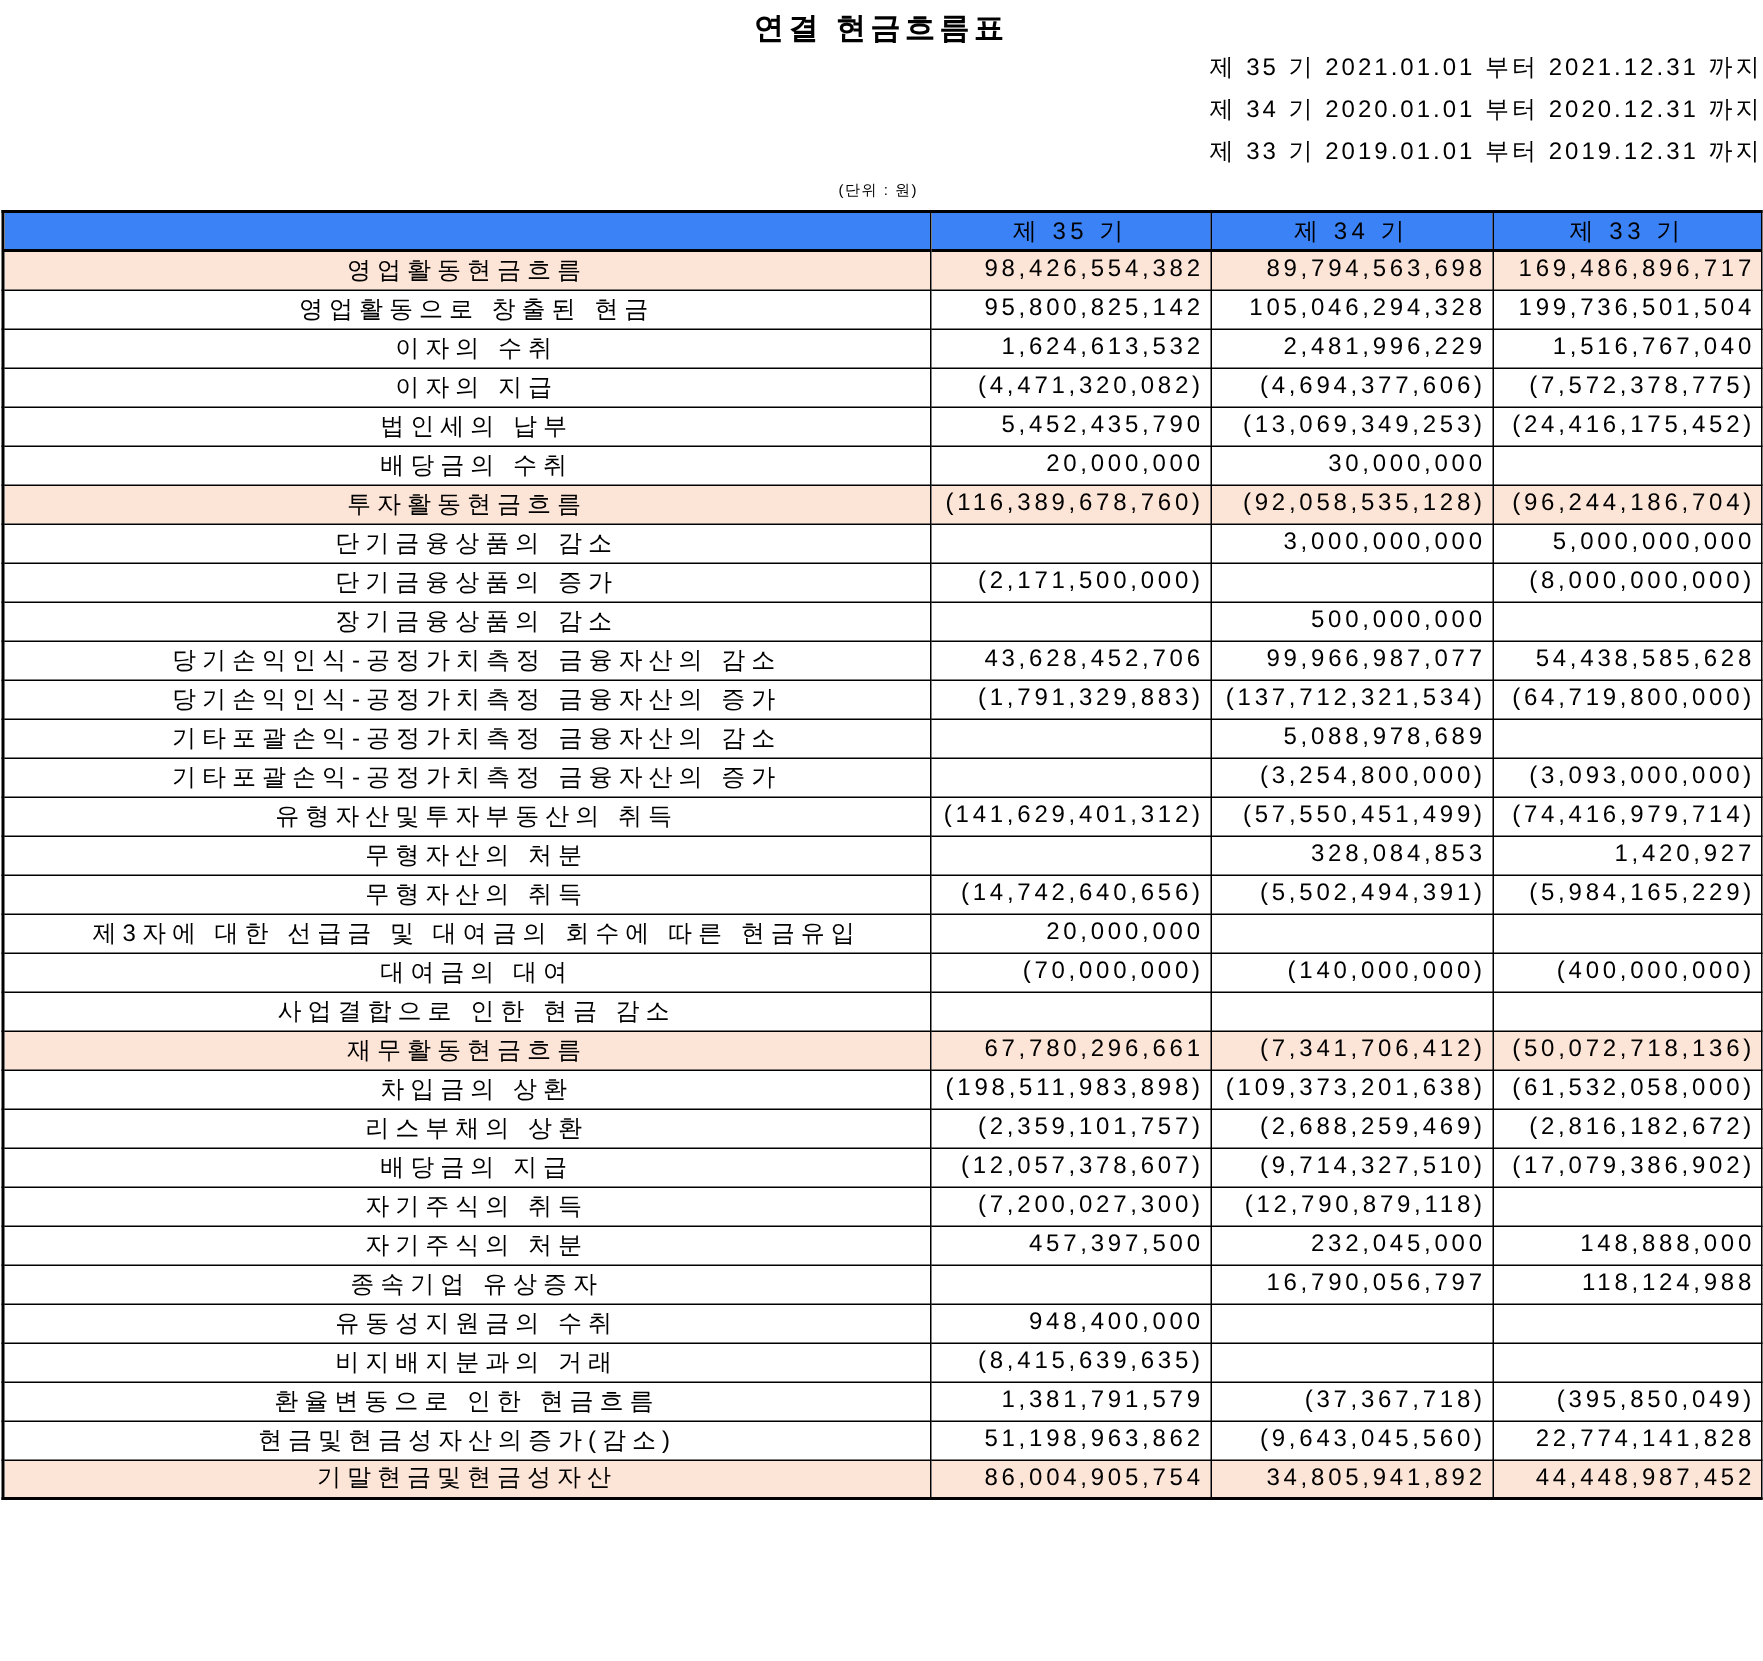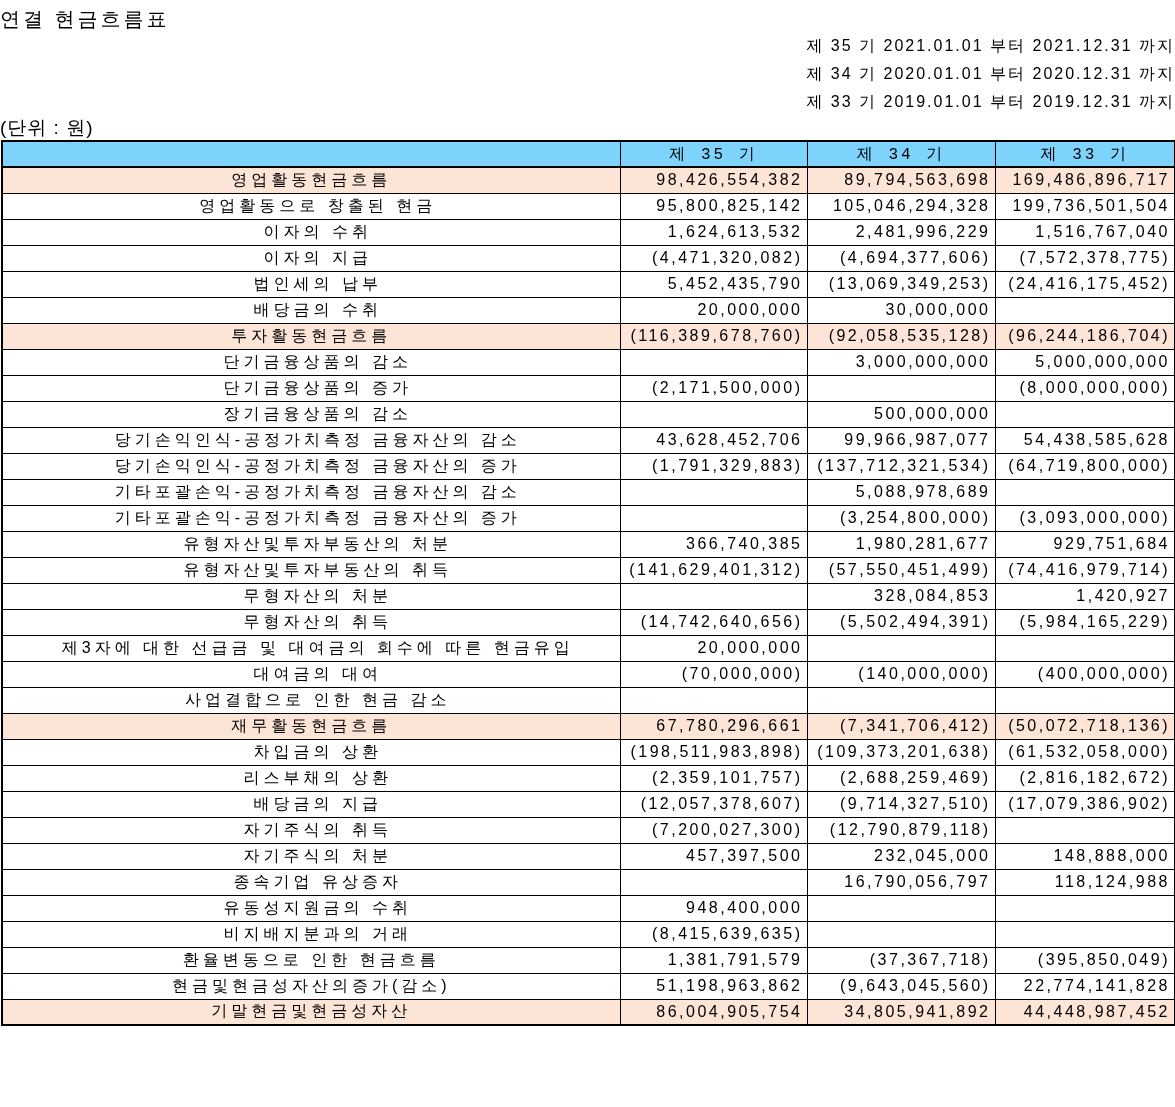--- a/index.html
+++ b/index.html
@@ -5,35 +5,35 @@
   * { box-sizing: border-box; margin: 0; padding: 0; }
   html, body {
     width: 1175px;
     background: #ffffff;
     color: #000000;
     font-family: "Liberation Sans", "DejaVu Sans", sans-serif;
   }
   .page { width: 1175px; padding-top: 6px; }
 
   .doc-title {
-    text-align: left;
+    text-align: center;
     font-size: 20px;
-    font-weight: normal;
+    font-weight: bold;
     letter-spacing: 3px;
     line-height: 26px;
   }
   .period-line {
     text-align: right;
     font-size: 16px;
     letter-spacing: 2px;
     line-height: 28px;
   }
   .unit-line {
-    text-align: left;
-    font-size: 19px;
+    text-align: center;
+    font-size: 10px;
     letter-spacing: 1px;
     line-height: 24px;
     padding-right: 4px;
   }
 
   table.cashflow {
     width: 1173px;
     margin-left: 1px;
     border-collapse: collapse;
     table-layout: fixed;
@@ -46,26 +46,25 @@
   col.c-v3 { width: 180px; }
 
   .cashflow th, .cashflow td {
     border: 1px solid #000000;
     height: 26px;
     padding: 0 3px;
     overflow: hidden;
     white-space: nowrap;
   }
   .cashflow thead th {
-    background: #7dd3fc;
+    background: #3b82f6;
     font-weight: normal;
     text-align: center;
     letter-spacing: 3px;
     border-bottom: 2px solid #000000;
-    font-family: Liberation Mono, monospace;
   }
   .cashflow td.label {
     text-align: center;
     letter-spacing: 4px;
   }
   .cashflow td.label.lv1 { padding-left: 16px; }
   .cashflow td.num {
     text-align: right;
     letter-spacing: 2.5px;
     padding-right: 4px;
@@ -179,26 +178,20 @@
           <td class="num">5,088,978,689</td>
           <td class="num">&nbsp;</td>
         </tr>
         <tr>
           <td class="label lv1">기타포괄손익-공정가치측정 금융자산의 증가</td>
           <td class="num">&nbsp;</td>
           <td class="num">(3,254,800,000)</td>
           <td class="num">(3,093,000,000)</td>
         </tr>
         <tr>
-          <td class="label lv1">유형자산및투자부동산의 처분</td>
-          <td class="num">366,740,385</td>
-          <td class="num">1,980,281,677</td>
-          <td class="num">929,751,684</td>
-        </tr>
-        <tr>
           <td class="label lv1">유형자산및투자부동산의 취득</td>
           <td class="num">(141,629,401,312)</td>
           <td class="num">(57,550,451,499)</td>
           <td class="num">(74,416,979,714)</td>
         </tr>
         <tr>
           <td class="label lv1">무형자산의 처분</td>
           <td class="num">&nbsp;</td>
           <td class="num">328,084,853</td>
           <td class="num">1,420,927</td>

